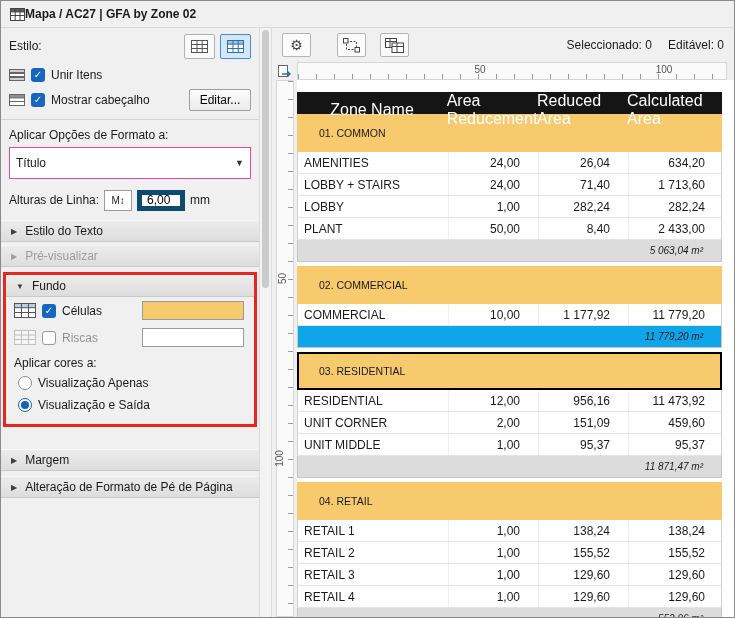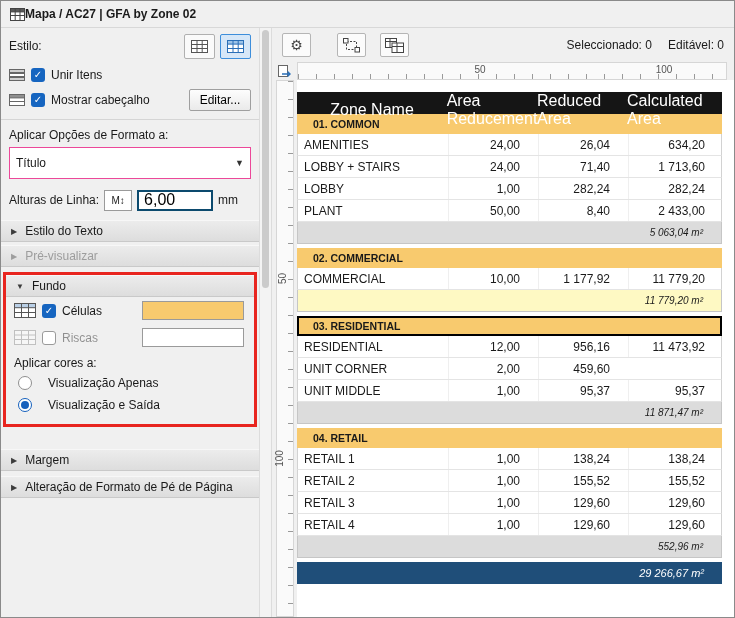--- a/index.html
+++ b/index.html
@@ -22,32 +22,32 @@
   .ckrow{height:25px}
   .cb{width:14px;height:14px;border-radius:3px;background:#1665c0;display:inline-flex;align-items:center;justify-content:center;color:#fff;font-size:10px;line-height:1;flex:0 0 14px}
   .cb.off{background:#fff;border:1px solid #9a9a9a}
   .editarbtn{margin-left:auto;width:62px;height:22px;border:1px solid #9f9f9f;border-radius:2px;background:linear-gradient(#fdfdfd,#eaeaea);font:inherit;font-size:12px}
   .sep{border-top:1px solid #d5d5d5;margin:7px 0 6px 0}
   .lbl{padding:2px 8px;display:block}
   .dd{margin:3px 8px 0;height:32px;border:1px solid #ec4899;background:#fff;display:flex;align-items:center;padding:0 6px}
   .dd .chev{margin-left:auto;font-size:9px;color:#333}
   .alturas{height:30px;margin-top:6px;gap:5px}
   .mbtn{width:28px;height:21px;border:1px solid #9a9a9a;background:#fff;font-size:10px;display:flex;align-items:center;justify-content:center;gap:1px}
-  .numinput{width:76px;height:21px;border:2px solid #0c4a6e;padding:0 5px;font:inherit;font-size:16px}
+  .numinput{width:48px;height:21px;border:5px solid #0c4a6e;padding:0 5px;font:inherit;font-size:12px}
   .shead{height:22px;display:flex;align-items:center;gap:8px;padding:0 10px;background:linear-gradient(#ececec,#dddddd);border-top:1px solid #f7f7f7;border-bottom:1px solid #c9c9c9;margin-top:5px}
   .shead .tri{font-size:8px;color:#3c3c3c}
   .shead.disabled{color:#9d9d9d}
   .shead.disabled .tri{color:#9d9d9d}
   .shead.gap-top{margin-top:22px}
   .fundobox{border:3px solid #e8251f;margin:5px 2px 0 2px;padding-bottom:8px;background:#f0f0f0}
   .fundobox .shead{margin-top:0}
   .bgrow{height:27px;gap:6px}
   .swatch{height:19px;width:102px;margin-left:auto;margin-right:2px;border:1px solid #9a9a9a;background:#fff}
   .dim{opacity:.45}
-  .radiorow{height:22px;gap:16px;padding-left:12px}
+  .radiorow{height:22px;gap:6px;padding-left:12px}
   .radio{width:14px;height:14px;border-radius:50%;border:1px solid #8f8f8f;background:#fff;flex:0 0 14px;display:inline-flex;align-items:center;justify-content:center}
   .radio.sel{border-color:#1560bd}
   .radio.sel i{width:8px;height:8px;border-radius:50%;background:#1560bd;display:block}
 
   
   .pscroll{flex:0 0 13px;background:#f3f3f3;border-left:1px solid #dcdcdc;border-right:1px solid #dcdcdc;position:relative}
   .pscroll .thumb{position:absolute;left:2px;right:2px;top:2px;height:258px;background:#cbcbcb;border-radius:4px}
 
   
   .preview{flex:1;display:flex;flex-direction:column;background:#f0f0f0;min-width:0}
@@ -65,21 +65,21 @@
   .vruler::after{content:"";position:absolute;top:0;bottom:0;right:0;width:5px;background:repeating-linear-gradient(to bottom,#9a9a9a 0 1px,transparent 1px 18px)}
   .vlabel{position:absolute;right:5px;font-size:10px;color:#555;transform:rotate(-90deg);transform-origin:center}
   .twrap{flex:1;background:#fff;padding:12px 0 0 0;overflow:hidden}
 
   
   .stable{width:425px}
   .t-title{height:22px;background:#151515;color:#fff;font-weight:bold;display:flex;align-items:center;justify-content:center;font-size:11px;letter-spacing:.4px}
   .trow{display:grid;grid-template-columns:150px 90px 90px 95px}
   .thead{background:#151515;color:#fff;height:22px}
   .hcell{display:flex;align-items:center;justify-content:center;font-size:16px}
-  .grow{height:20px;display:flex;align-items:center;padding-left:16px;font-weight:bold;font-size:10.5px;background:#f8ca6e}
+  .grow{height:38px;display:flex;align-items:center;padding-left:22px;font-weight:normal;font-size:10.5px;background:#f8ca6e}
   .grow.sel{box-shadow:inset 0 0 0 2px #000}
   .drow{height:22px;background:#fff;border-bottom:1px solid #e4e4e4;border-left:1px solid #d2d2d2;border-right:1px solid #d2d2d2}
   .drow .dcell + .dcell{border-left:1px solid #efefef}
   .dcell{display:flex;align-items:center;font-size:12px}
   .dcell.name{padding-left:6px}
   .dcell.num{justify-content:flex-end;padding-right:18px}
   .srow{height:22px;background:#dcdcdc;display:flex;align-items:center;justify-content:flex-end;padding-right:18px;font-style:italic;font-size:10px;border:1px solid #c6c6c6;border-top:none}
   .gaprow{height:4px}
   .totrow{height:22px;background:#1f4e79;color:#fff;display:flex;align-items:center;justify-content:flex-end;padding-right:18px;font-style:italic;font-size:11px}
   svg{display:block}
@@ -343,32 +343,33 @@
               </div>
               <div class="srow" style="background: rgb(220, 220, 220);">5 063,04 m²</div>
               <div class="gaprow"></div>
               <div class="grow" style="background: rgb(248, 202, 110);">02. COMMERCIAL</div>
               <div class="trow drow">
                 <div class="dcell name">COMMERCIAL</div>
                 <div class="dcell num">10,00</div>
                 <div class="dcell num">1 177,92</div>
                 <div class="dcell num">11 779,20</div>
               </div>
-              <div class="srow" style="background: #fef9c3;">11 779,20 m²</div>
+              <div class="srow" style="background: #0ea5e9;">11 779,20 m²</div>
               <div class="gaprow"></div>
               <div class="grow sel" style="background: rgb(248, 202, 110);">03. RESIDENTIAL</div>
               <div class="trow drow">
                 <div class="dcell name">RESIDENTIAL</div>
                 <div class="dcell num">12,00</div>
                 <div class="dcell num">956,16</div>
                 <div class="dcell num">11 473,92</div>
               </div>
               <div class="trow drow">
                 <div class="dcell name">UNIT CORNER</div>
                 <div class="dcell num">2,00</div>
+                <div class="dcell num">151,09</div>
                 <div class="dcell num">459,60</div>
               </div>
               <div class="trow drow">
                 <div class="dcell name">UNIT MIDDLE</div>
                 <div class="dcell num">1,00</div>
                 <div class="dcell num">95,37</div>
                 <div class="dcell num">95,37</div>
               </div>
               <div class="srow" style="background: rgb(220, 220, 220);">11 871,47 m²</div>
               <div class="gaprow"></div>

